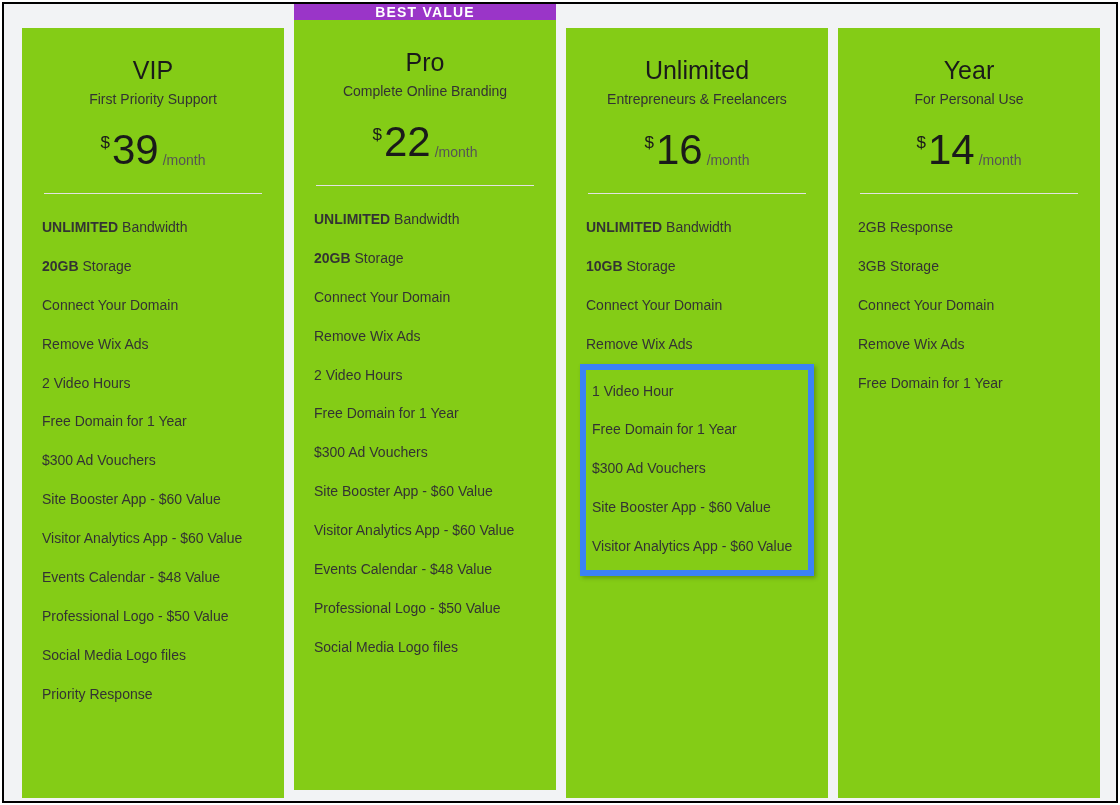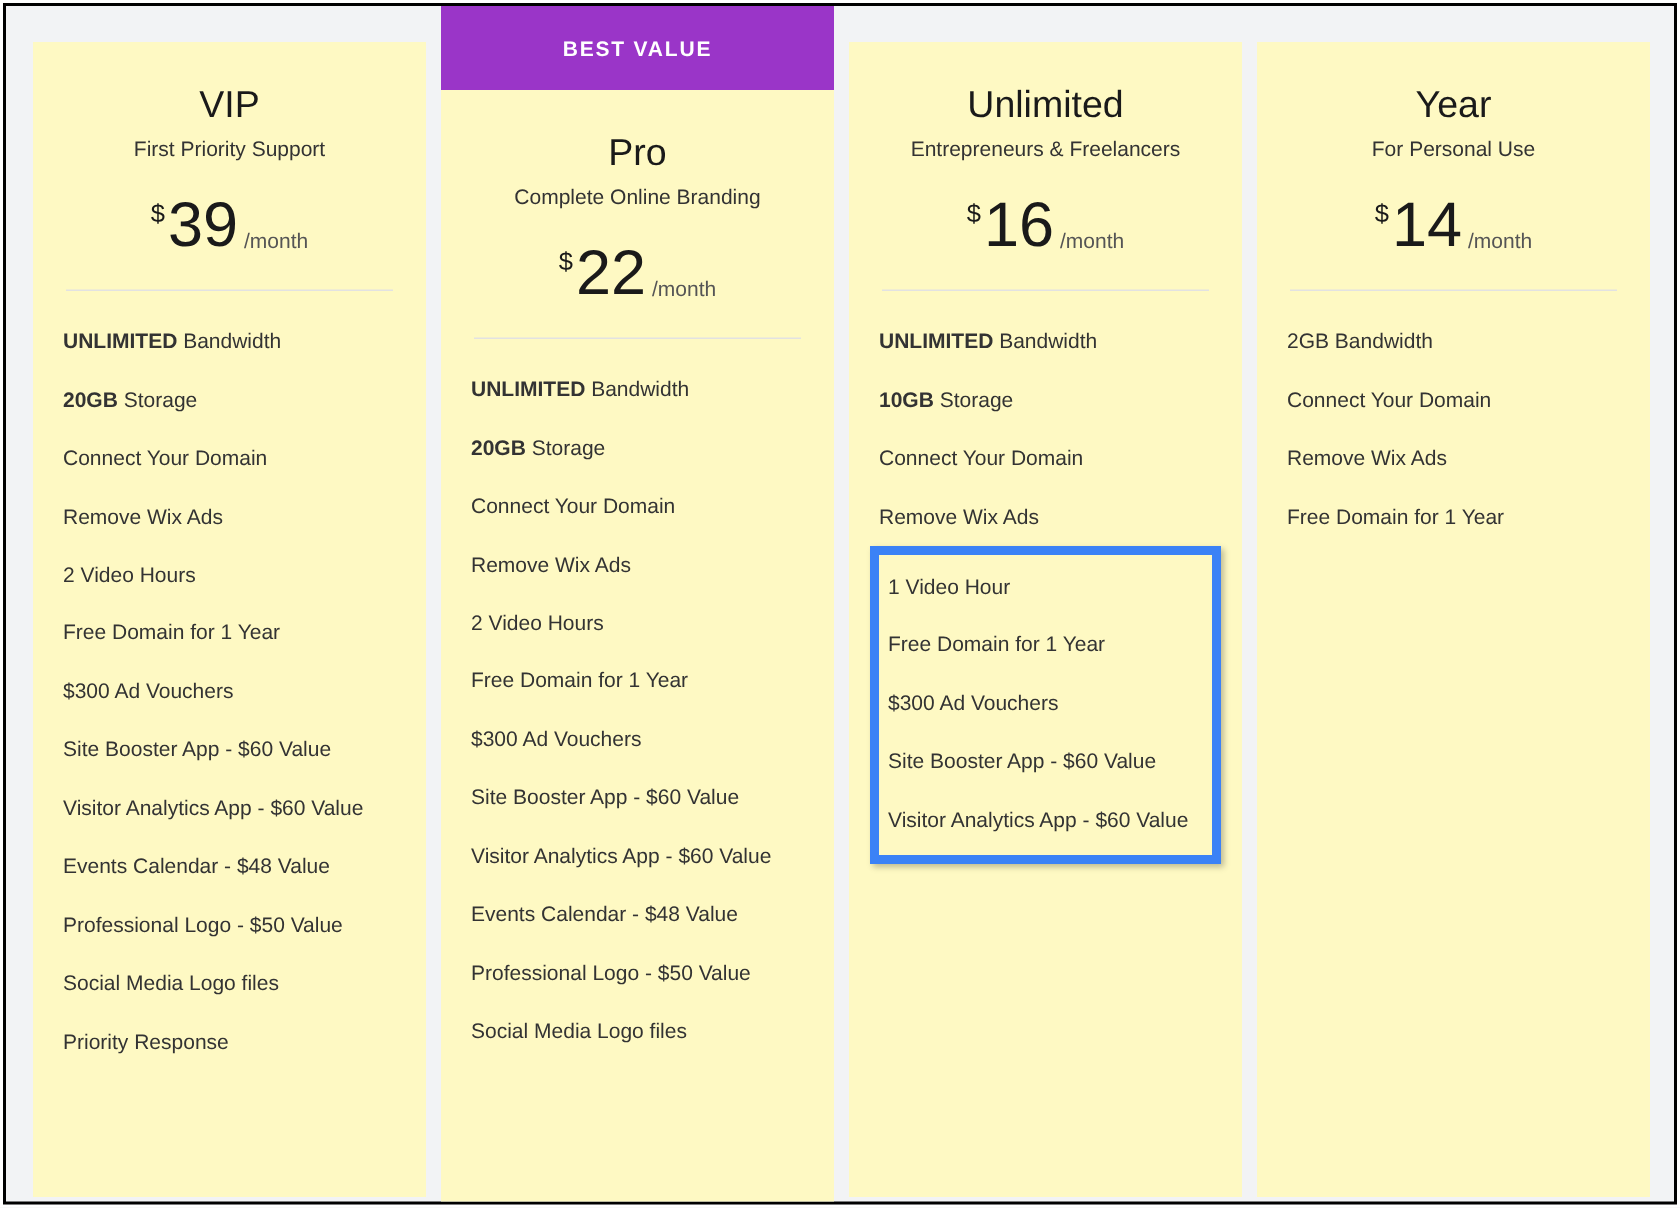--- a/index.html
+++ b/index.html
@@ -30,25 +30,25 @@
       width: 262px;
       flex: 0 0 262px;
     }
     .best-value-badge {
       background: #9a35c8;
       color: #fff;
       text-align: center;
       font-size: 14px;
       font-weight: 600;
       letter-spacing: 1.2px;
-      padding: 20px 0;
+      padding: 0 0;
       margin-top: -24px;
     }
     .plan-card {
-      background: #fef9c3;
+      background: #84cc16;
       padding: 28px 20px 20px 20px;
       min-height: 770px;
     }
     .plan-header { text-align: center; }
     .plan-title {
       font-size: 25px;
       font-weight: 400;
       color: #1a1a1a;
       margin-bottom: 6px;
     }
@@ -201,21 +201,22 @@
             <div class="plan-title">Year</div>
             <div class="plan-subtitle">For Personal Use</div>
             <div class="plan-price">
               <span class="currency">$</span>
               <span class="amount">14</span>
               <span class="period">/month</span>
             </div>
           </div>
           <hr class="divider">
           <div class="features">
-            <div class="feature">2GB Bandwidth</div>
+            <div class="feature">2GB Response</div>
+            <div class="feature">3GB Storage</div>
             <div class="feature">Connect Your Domain</div>
             <div class="feature">Remove Wix Ads</div>
             <div class="feature">Free Domain for 1 Year</div>
           </div>
         </div>
       </div>
     </div>
 </div>
 
 </body></html>

